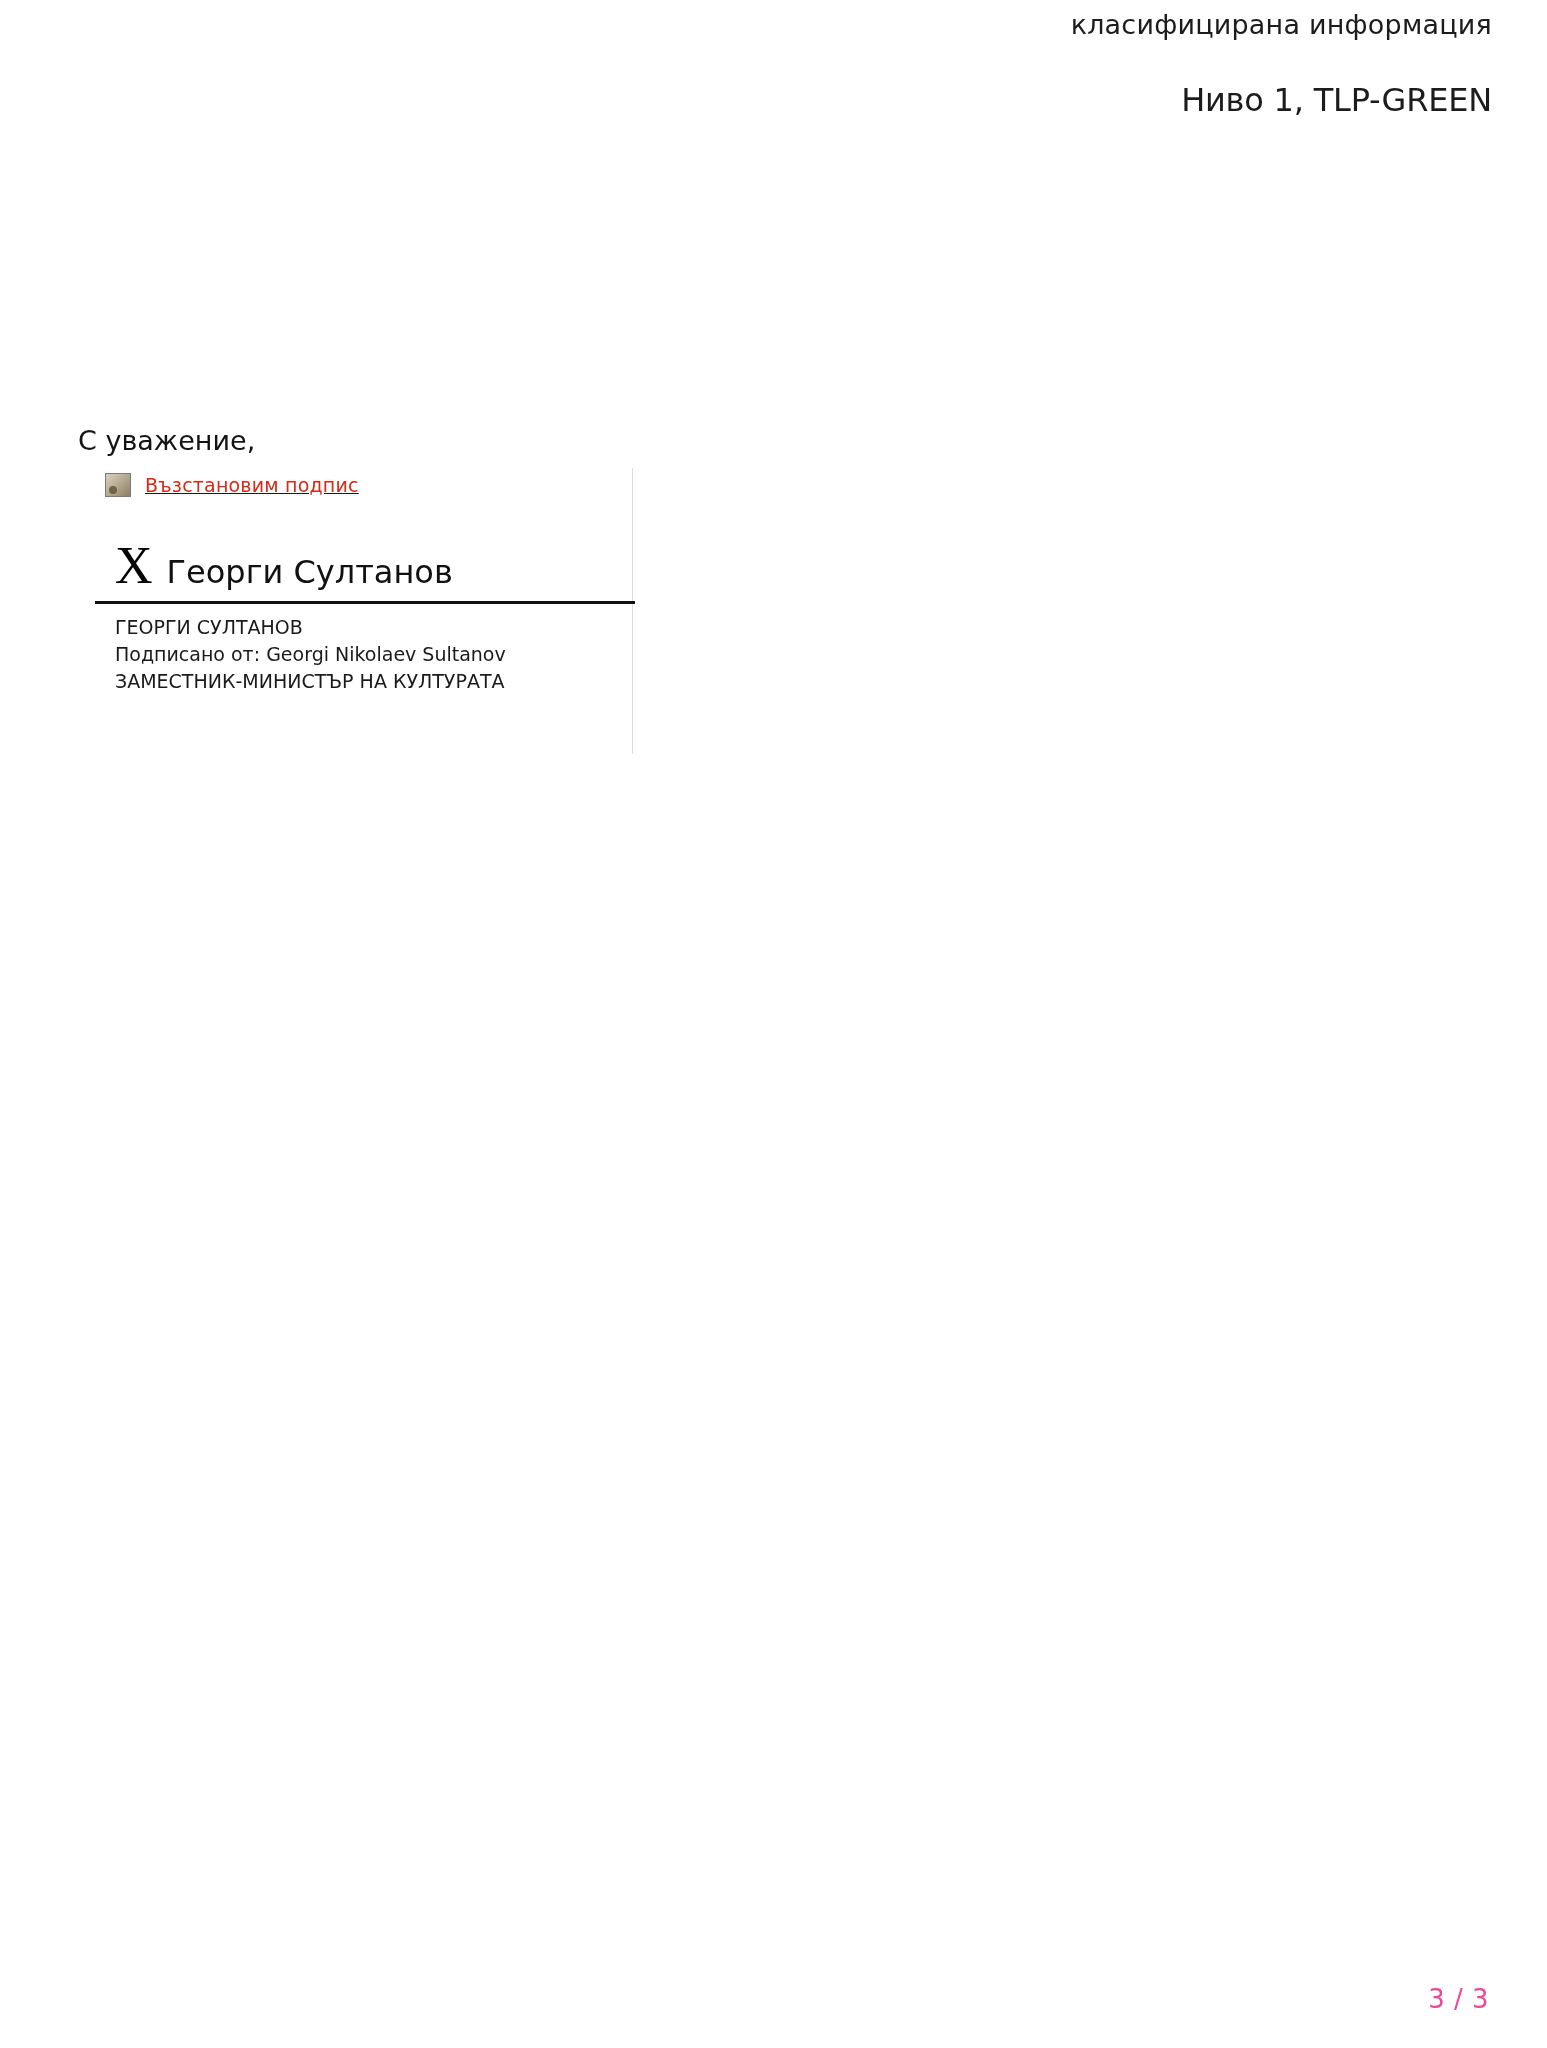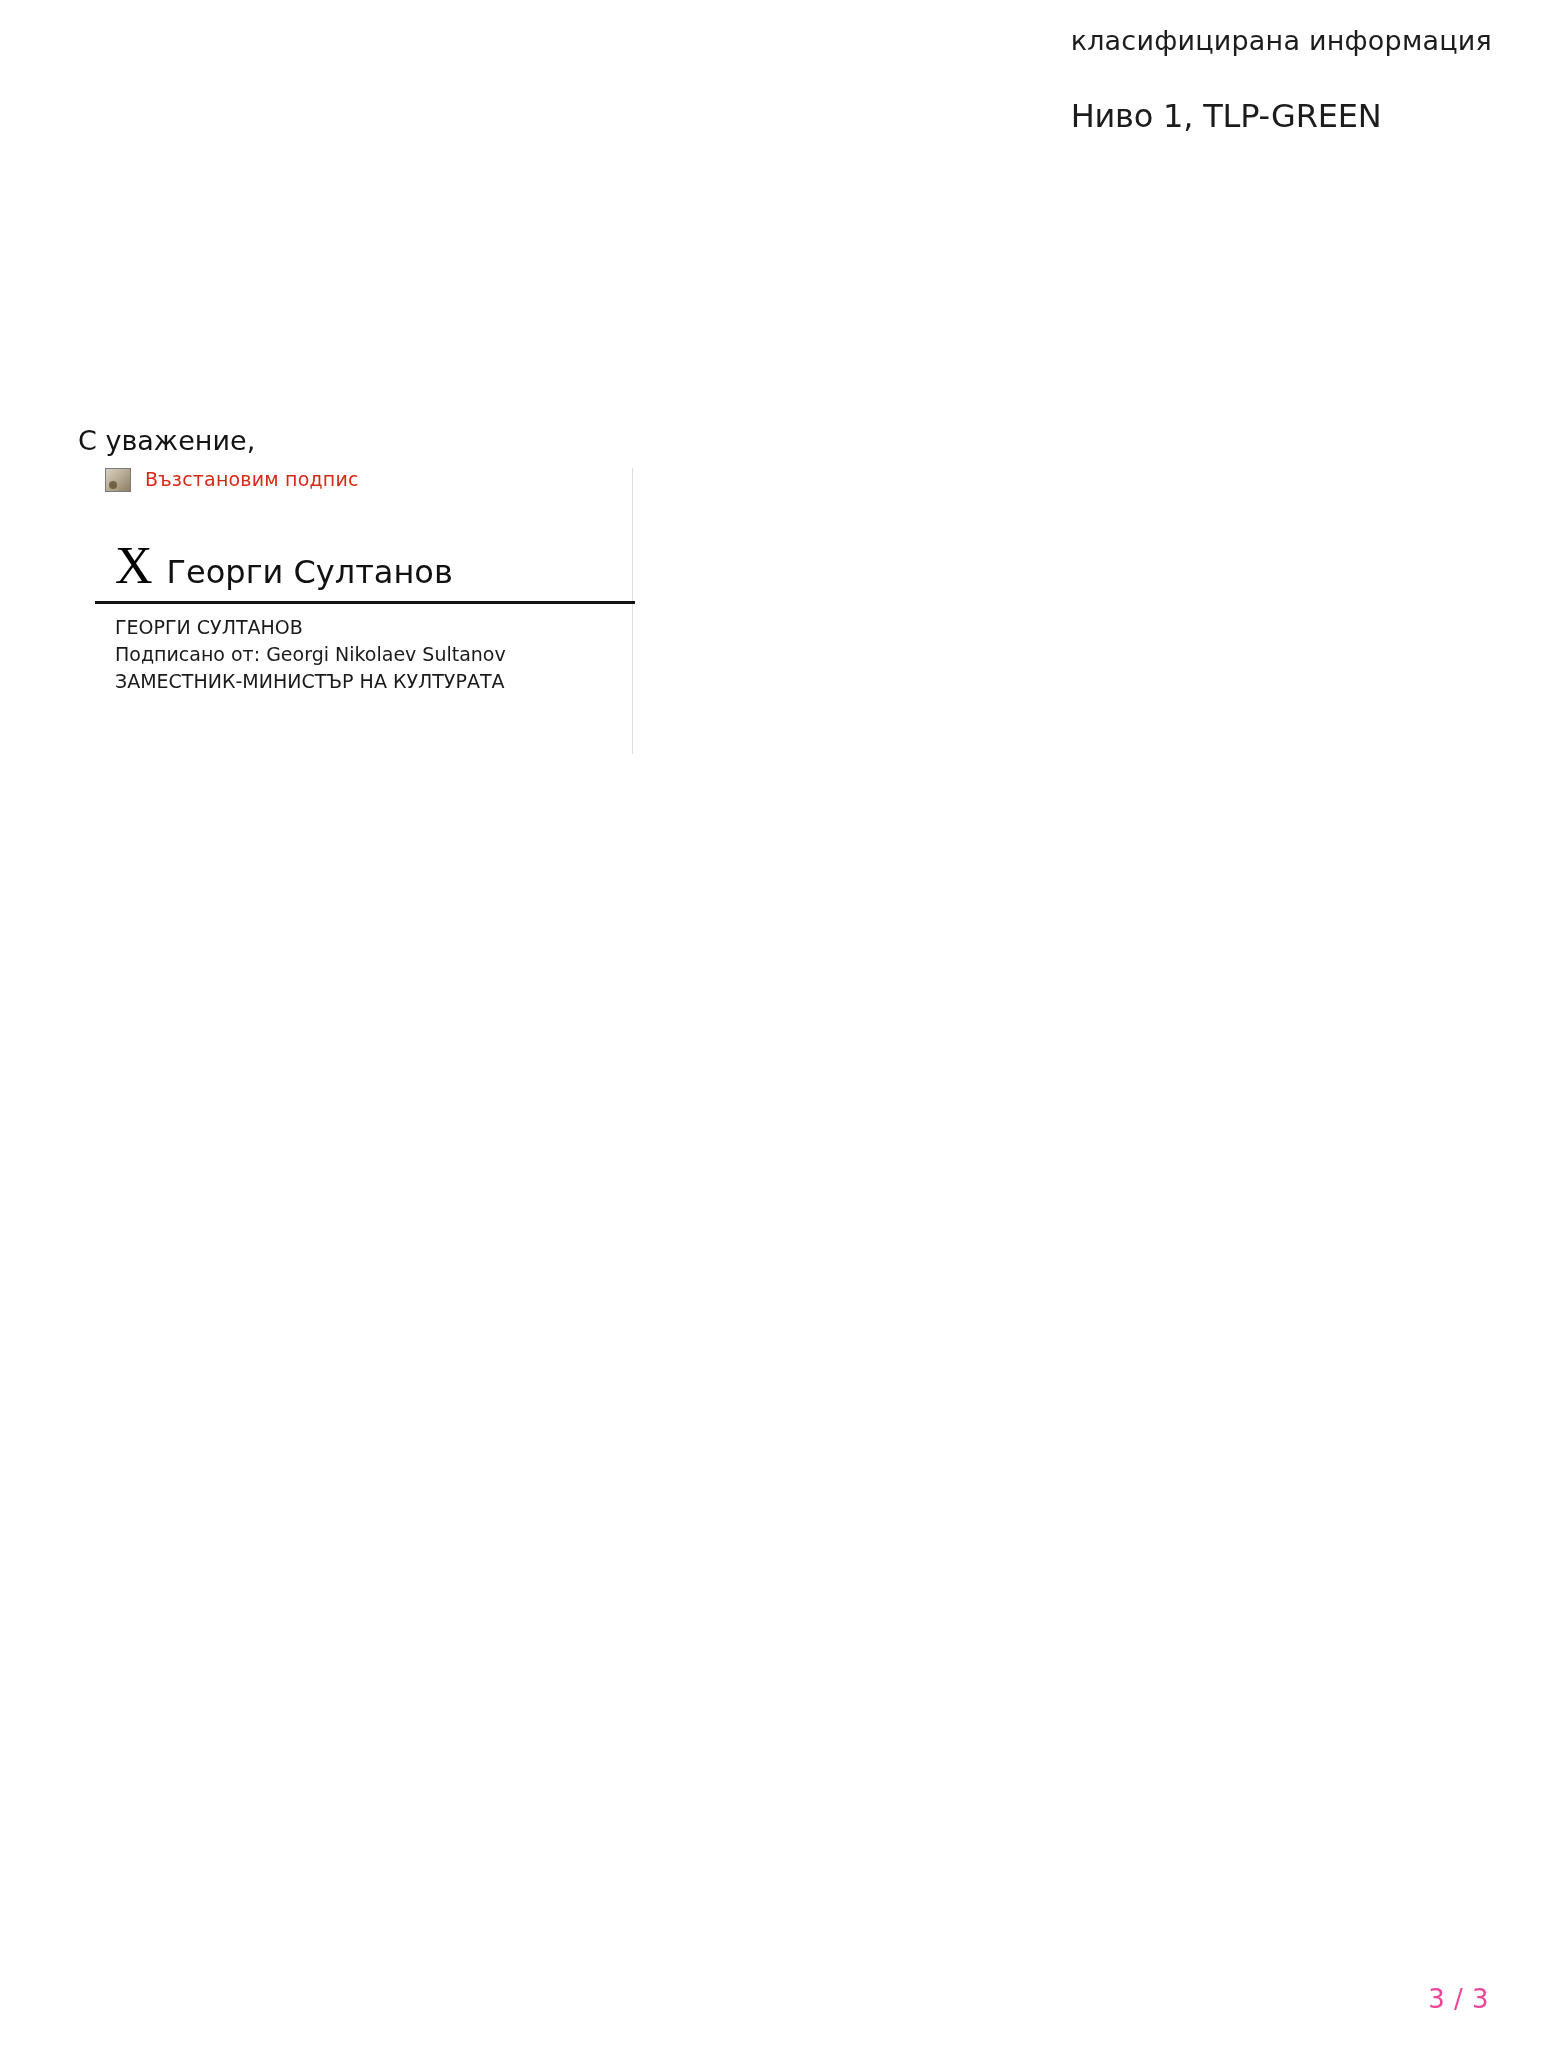--- a/index.html
+++ b/index.html
@@ -18,22 +18,23 @@
 
   .page {
     position: absolute;
     inset: 0;
     padding: 0;
   }
 
   
   .header-block {
     position: absolute;
-    top: 20px;
+    top: 4px;
     right: 55px;
+    text-align: right;
     line-height: 1.55;
   }
   .header-line-1 {
     font-size: 27px;
     color: #1c1c1c;
     letter-spacing: 0.2px;
     white-space: nowrap;
   }
   .header-line-2 {
     font-size: 32px;
@@ -70,23 +71,25 @@
 
   
   .sig-widget {
     position: absolute;
     top: 468px;
     left: 95px;
     width: 540px;
   }
   .sig-restore-row {
     display: flex;
+    align-items: center;
     gap: 14px;
     padding-left: 10px;
     height: 34px;
+    text-decoration: underline;
   }
   .sig-restore-icon {
     width: 24px;
     height: 22px;
     background: linear-gradient(135deg, #d9d2c4 0%, #b9ae97 45%, #8d7f63 100%);
     border: 1px solid #7a7a7a;
     position: relative;
     flex: 0 0 auto;
   }
   .sig-restore-icon::after {

